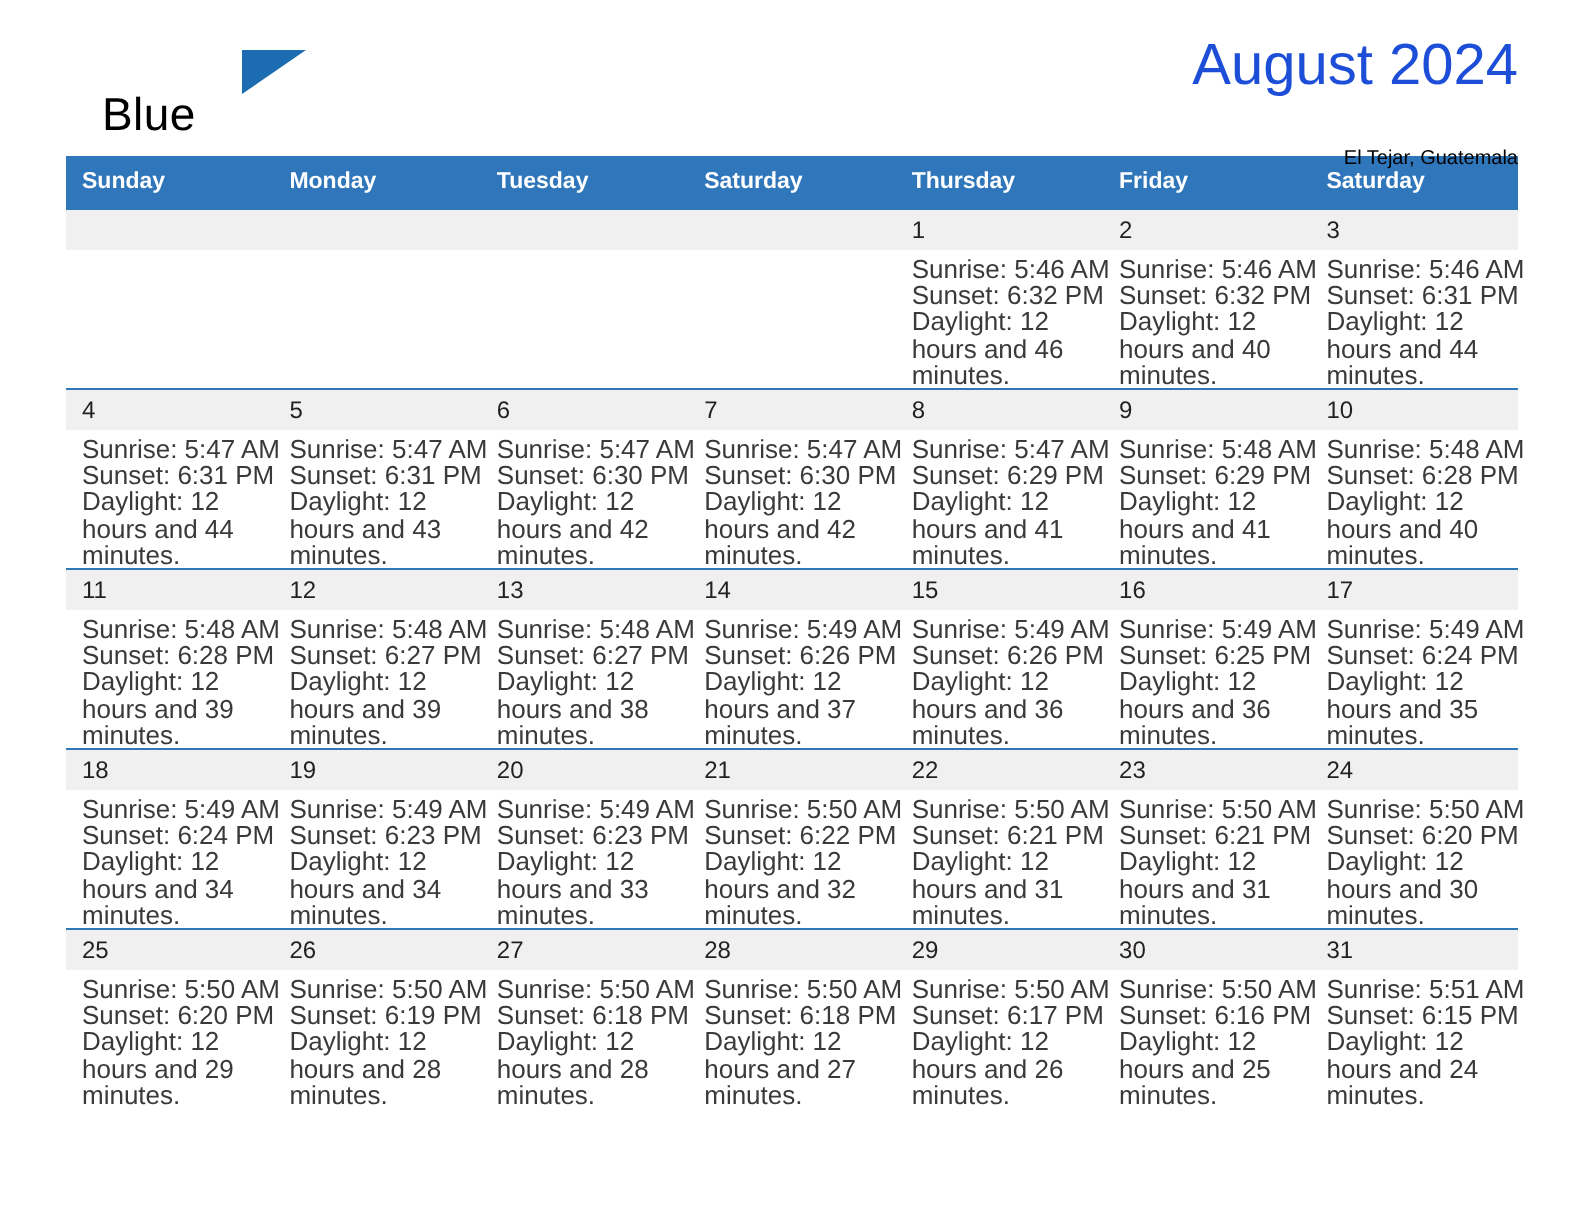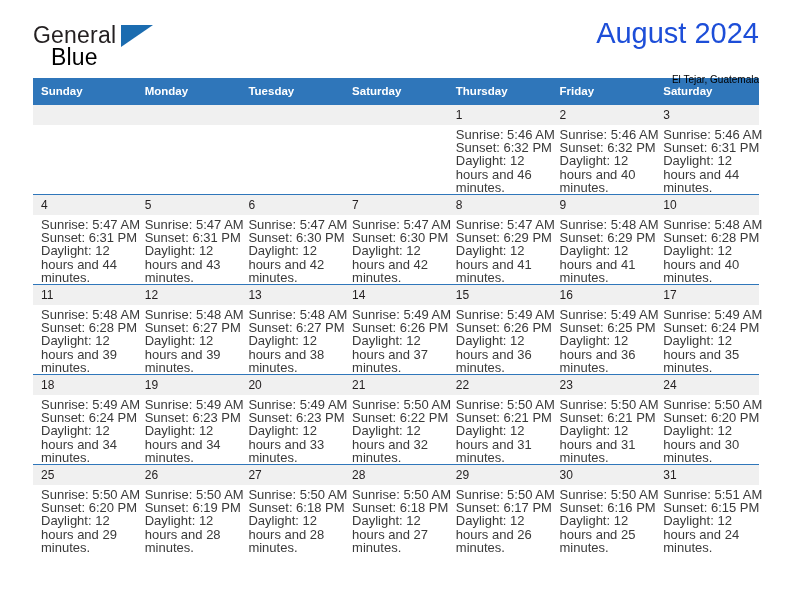--- a/index.html
+++ b/index.html
@@ -130,21 +130,20 @@
   .cell-lines .daylight-wrap { white-space: normal; }
 </style>
 </head>
 <body>
 
 <div class="page">
 
   <div class="header">
 
     <div class="logo">
-      <span class="logo-general">General</span>
       <span class="logo-tri"></span>
       <span class="logo-blue">Blue</span>
     </div>
 
     <div class="title-block">
       <div class="cal-title">August 2024</div>
       <div class="cal-subtitle">El Tejar, Guatemala</div>
     </div>
 
   </div>

